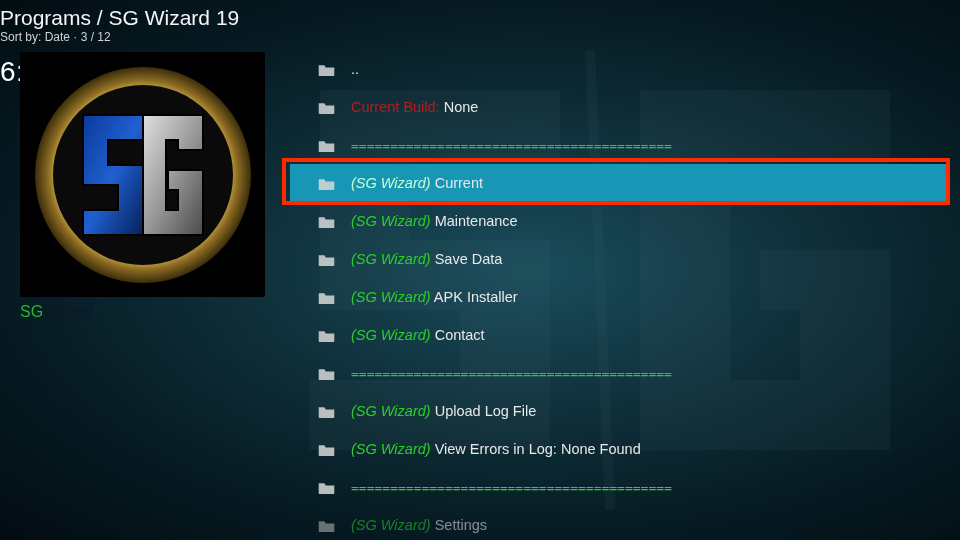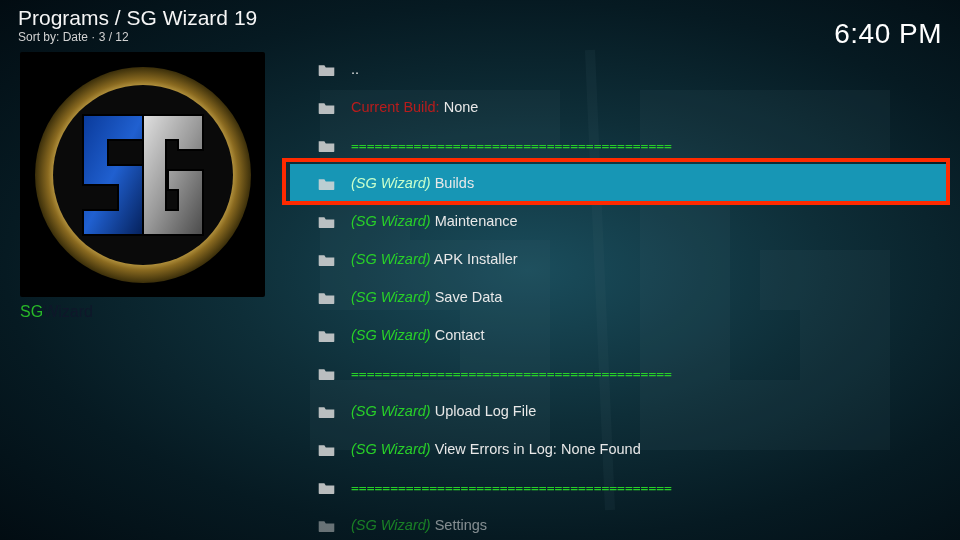--- a/index.html
+++ b/index.html
@@ -12,23 +12,23 @@
   
   .bg-logo {
     position: absolute;
     left: 260px; top: 10px;
     width: 680px; height: 520px;
     opacity: 0.10;
     pointer-events: none;
   }
   .header {
     position: absolute;
-    left: 18px; top: 6px;
+    left: 0; top: 6px;
     right: 18px;
-    display: flex; justify-content: space-between; align-items: flex-start;
+    display: flex; justify-content: space-between; align-items: flex-start; flex-direction: column;
   }
   .header-left { display: flex; flex-direction: column; }
   .breadcrumb { font-size: 21px; font-weight: 400; color: #f5f5f5; }
   .sortline { font-size: 12px; color: #d2d2d2; margin-top: 0; }
   .clock { font-size: 28px; font-weight: 300; color: #ffffff; margin-top: 12px; letter-spacing: 0.5px; }
   .side {
     position: absolute;
     left: 20px; top: 52px;
     width: 245px;
   }
@@ -148,45 +148,45 @@
     <div class="row">
       <svg class="folder-icon" viewBox="0 0 24 18">
         <path d="M1 3 h8 l2 3 h12 v11 a1 1 0 0 1 -1 1 h-20 a1 1 0 0 1 -1 -1 z" fill="#d8d8d8"></path>
       </svg>
       <span class="sep">=========================================</span>
     </div>
     <div class="row sel">
       <svg class="folder-icon" viewBox="0 0 24 18">
         <path d="M1 3 h8 l2 3 h12 v11 a1 1 0 0 1 -1 1 h-20 a1 1 0 0 1 -1 -1 z" fill="#d8d8d8"></path>
       </svg>
-      <span><span class="prefix">(SG Wizard)</span><span class="label-plain">  Builds</span></span>
+      <span><span class="prefix">(SG Wizard)</span><span class="label-plain">  Current</span></span>
       <div class="highlight"></div>
     </div>
     <div class="row">
       <svg class="folder-icon" viewBox="0 0 24 18">
         <path d="M1 3 h8 l2 3 h12 v11 a1 1 0 0 1 -1 1 h-20 a1 1 0 0 1 -1 -1 z" fill="#d8d8d8"></path>
       </svg>
       <span><span class="prefix">(SG Wizard)</span><span class="label-plain">  Maintenance</span></span>
     </div>
     <div class="row">
       <svg class="folder-icon" viewBox="0 0 24 18">
         <path d="M1 3 h8 l2 3 h12 v11 a1 1 0 0 1 -1 1 h-20 a1 1 0 0 1 -1 -1 z" fill="#d8d8d8"></path>
       </svg>
+      <span><span class="prefix">(SG Wizard)</span><span class="label-plain">  Save Data</span></span>
+    </div>
+    <div class="row">
+      <svg class="folder-icon" viewBox="0 0 24 18">
+        <path d="M1 3 h8 l2 3 h12 v11 a1 1 0 0 1 -1 1 h-20 a1 1 0 0 1 -1 -1 z" fill="#d8d8d8"></path>
+      </svg>
       <span><span class="prefix">(SG Wizard)</span><span class="label-plain">  APK Installer</span></span>
     </div>
     <div class="row">
       <svg class="folder-icon" viewBox="0 0 24 18">
         <path d="M1 3 h8 l2 3 h12 v11 a1 1 0 0 1 -1 1 h-20 a1 1 0 0 1 -1 -1 z" fill="#d8d8d8"></path>
       </svg>
-      <span><span class="prefix">(SG Wizard)</span><span class="label-plain">  Save Data</span></span>
-    </div>
-    <div class="row">
-      <svg class="folder-icon" viewBox="0 0 24 18">
-        <path d="M1 3 h8 l2 3 h12 v11 a1 1 0 0 1 -1 1 h-20 a1 1 0 0 1 -1 -1 z" fill="#d8d8d8"></path>
-      </svg>
       <span><span class="prefix">(SG Wizard)</span><span class="label-plain">  Contact</span></span>
     </div>
     <div class="row">
       <svg class="folder-icon" viewBox="0 0 24 18">
         <path d="M1 3 h8 l2 3 h12 v11 a1 1 0 0 1 -1 1 h-20 a1 1 0 0 1 -1 -1 z" fill="#d8d8d8"></path>
       </svg>
       <span class="sep">=========================================</span>
     </div>
     <div class="row">
       <svg class="folder-icon" viewBox="0 0 24 18">

